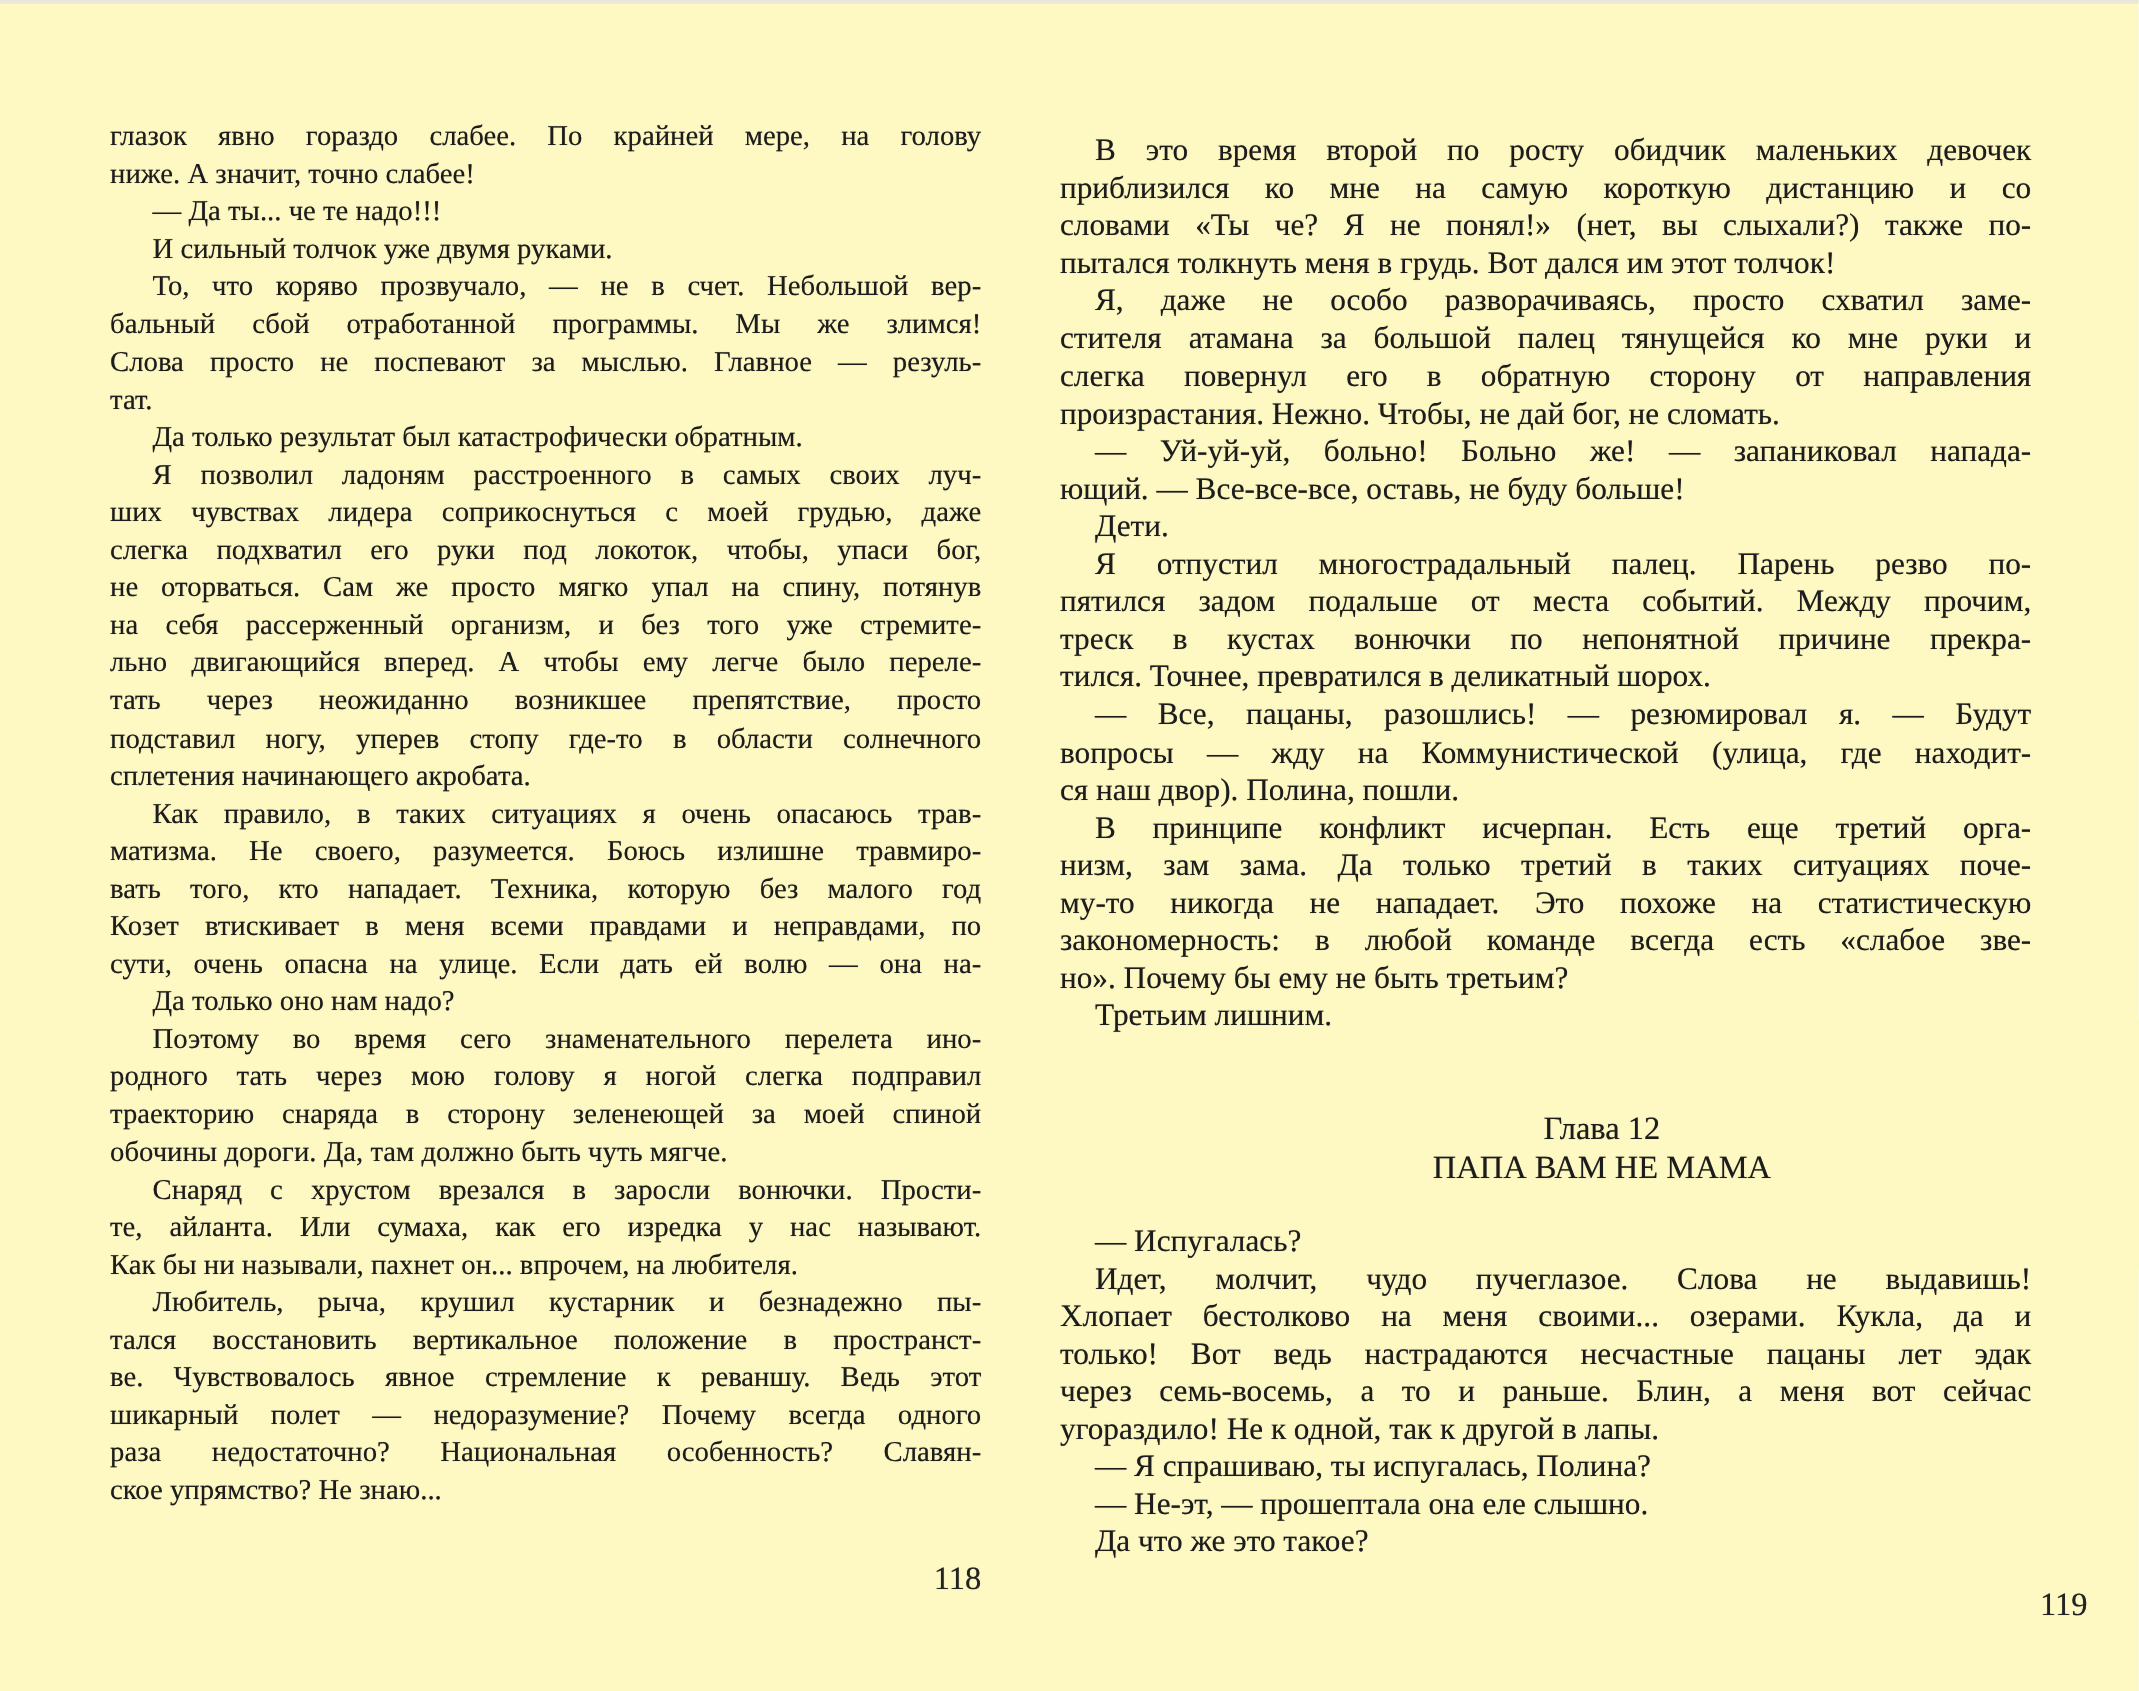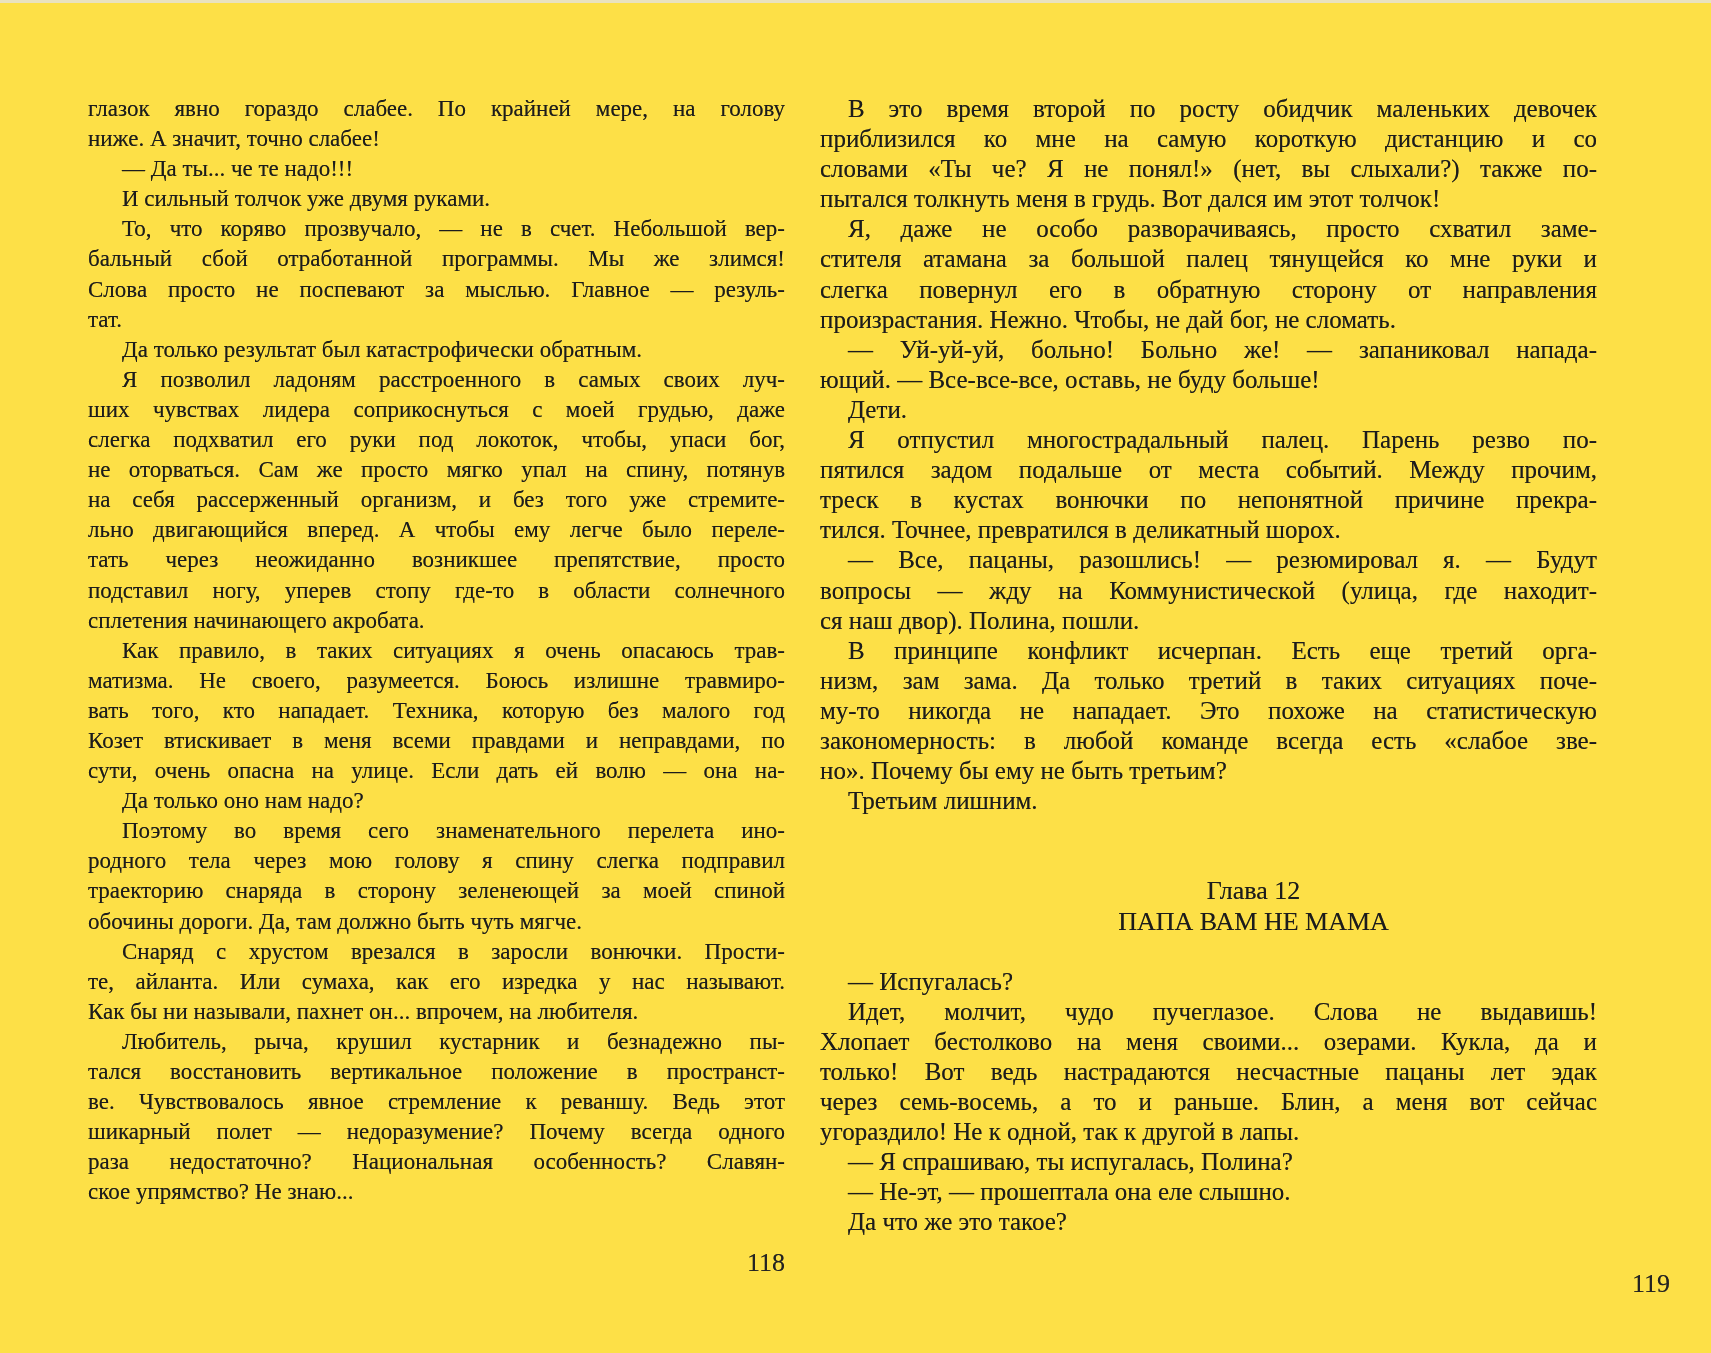--- a/index.html
+++ b/index.html
@@ -9,43 +9,44 @@
     width: 1711px;
     height: 1353px;
     overflow: hidden;
     background: #fcfcfa;
     font-family: "Liberation Serif", "DejaVu Serif", serif;
   }
   .spread {
     position: relative;
     width: 1711px;
     height: 1353px;
-    background: #fde047;
+    background: #fef9c3;
     color: #1c1c1c;
   }
   .scan-top-edge {
     position: absolute;
     top: 0; left: 0;
     width: 100%; height: 3px;
     background: #e4e2de;
     opacity: 0.8;
   }
   .col {
     position: absolute;
     top: 94px;
   }
   #col-left {
     left: 88px;
     width: 697px;
     font-size: 23px;
   }
   #col-right {
-    left: 820px;
+    left: 848px;
     width: 777px;
     font-size: 25px;
+    margin-top: 12px;
   }
   .line {
     height: 30.1px;
     line-height: 30.1px;
     text-align: justify;
     text-align-last: justify;
     text-justify: inter-word;
     white-space: normal;
     text-shadow: 0 0 0.6px rgba(20,20,20,0.55);
   }
@@ -96,21 +97,21 @@
       <div class="line">тать через неожиданно возникшее препятствие, просто</div>
       <div class="line">подставил ногу, уперев стопу где-то в области солнечного</div>
       <div class="line para-end">сплетения начинающего акробата.</div>
       <div class="line indent">Как правило, в таких ситуациях я очень опасаюсь трав-</div>
       <div class="line">матизма. Не своего, разумеется. Боюсь излишне травмиро-</div>
       <div class="line">вать того, кто нападает. Техника, которую без малого год</div>
       <div class="line">Козет втискивает в меня всеми правдами и неправдами, по</div>
       <div class="line">сути, очень опасна на улице. Если дать ей волю — она на-</div>
       <div class="line indent para-end">Да только оно нам надо?</div>
       <div class="line indent">Поэтому во время сего знаменательного перелета ино-</div>
-      <div class="line">родного тела через мою голову я спину слегка подправил</div>
+      <div class="line">родного тать через мою голову я ногой слегка подправил</div>
       <div class="line">траекторию снаряда в сторону зеленеющей за моей спиной</div>
       <div class="line para-end">обочины дороги. Да, там должно быть чуть мягче.</div>
       <div class="line indent">Снаряд с хрустом врезался в заросли вонючки. Прости-</div>
       <div class="line">те, айланта. Или сумаха, как его изредка у нас называют.</div>
       <div class="line para-end">Как бы ни называли, пахнет он... впрочем, на любителя.</div>
       <div class="line indent">Любитель, рыча, крушил кустарник и безнадежно пы-</div>
       <div class="line">тался восстановить вертикальное положение в пространст-</div>
       <div class="line">ве. Чувствовалось явное стремление к реваншу. Ведь этот</div>
       <div class="line">шикарный полет — недоразумение? Почему всегда одного</div>
       <div class="line">раза недостаточно? Национальная особенность? Славян-</div>

